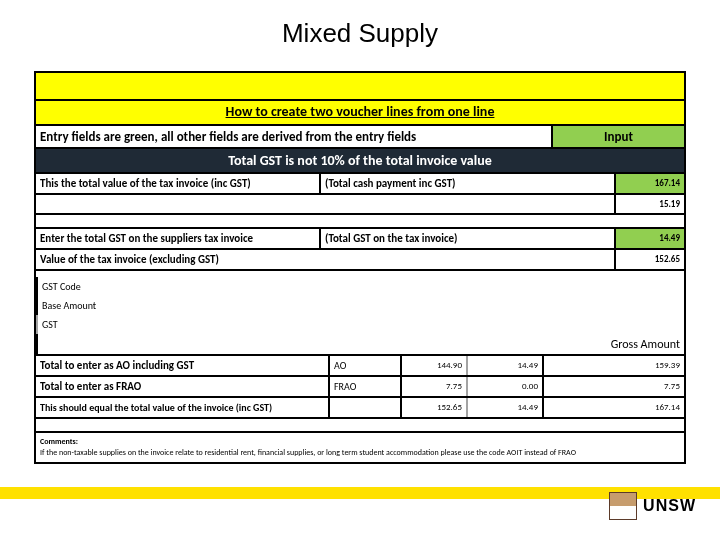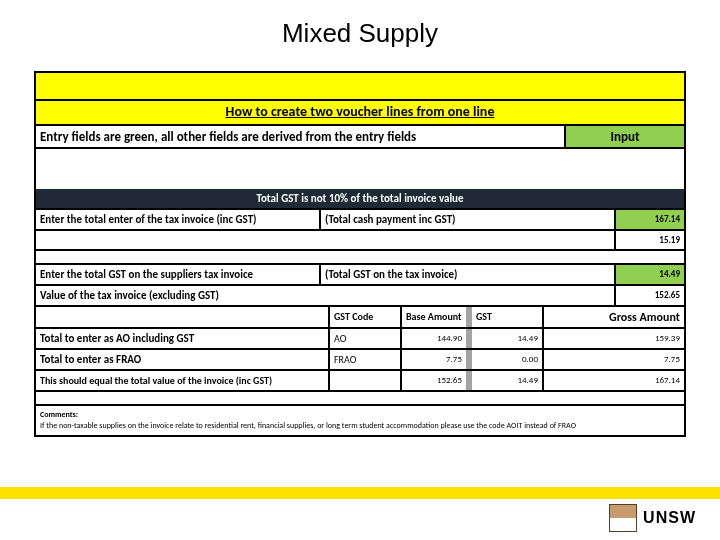--- a/index.html
+++ b/index.html
@@ -39,34 +39,33 @@
     border-bottom: 2px solid #000;
     font-size: 13px;
     font-weight: bold;
   }
   .note-left {
     flex: 1;
     padding: 3px 4px;
   }
   .note-right {
     background: #91cf50;
-    width: 120px;
+    width: 133px;
     border-left: 2px solid #000;
     text-align: center;
     padding: 3px 4px;
   }
   .gst-banner {
     background: #1f2a36;
     color: #fff;
-    font-size: 11px;
+    font-size: 14px;
     font-weight: bold;
     text-align: center;
     padding: 3px 0;
     border-bottom: 2px solid #000;
-    margin-top: 40px;
   }
   .calc-row {
     display: flex;
     font-size: 11px;
     border-bottom: 2px solid #000;
     min-height: 20px;
   }
   .calc-left {
     width: 285px;
     padding: 3px 4px;
@@ -82,43 +81,44 @@
     text-align: right;
     padding: 3px 4px;
     font-size: 9px;
   }
   .bold { font-weight: bold; }
   .green { background: #91cf50; }
   .empty-row { height: 14px; border-bottom: 2px solid #000; }
   .hdr-row {
     display: flex;
     font-size: 11px;
-    font-weight: bold;
-    min-height: 20px;
+    font-weight: normal;
+    min-height: 20px;
+    flex-direction: column;
   }
   .col-desc {
     width: 292px;
     padding: 3px 4px;
   }
   .col-code {
     width: 72px;
     border-left: 2px solid #000;
     padding: 3px 4px;
     font-size: 10px;
   }
   .col-base {
     width: 66px;
     border-left: 2px solid #000;
     padding: 3px 4px;
     text-align: left;
     font-size: 10px;
   }
   .col-gst {
     width: 76px;
-    border-left: 6px solid #a3a3a3;
+    border-left: 2px solid #a3a3a3;
     padding: 3px 4px;
     text-align: left;
     font-size: 10px;
   }
   .col-gross {
     flex: 1;
     border-left: 2px solid #000;
     padding: 3px 4px;
     text-align: right;
     font-size: 12px;
@@ -146,21 +146,21 @@
   .yellow-strip {
     position: absolute;
     left: 0; right: 0;
     background: #ffe100;
     height: 12px;
     bottom: 41px;
   }
   .logo {
     position: absolute;
     right: 24px;
-    bottom: 8px;
+    bottom: 20px;
     display: flex;
     align-items: center;
     gap: 6px;
   }
   .crest {
     width: 28px; height: 28px;
     border: 1px solid #5b3a29;
     background: linear-gradient(#c69c6d 50%, #fefefe 50%);
   }
   .logo-text { font-family: Arial; font-weight: bold; font-size: 16px; letter-spacing: 1px; }
@@ -173,21 +173,21 @@
 <div class="outer">
   <div class="yellow-top"></div>
   <div class="instr">How to create two voucher lines from one line</div>
   <div class="note-row">
     <div class="note-left">Entry fields are green, all other fields are derived from the entry fields</div>
     <div class="note-right">Input</div>
   </div>
   <div class="gst-banner">Total GST is not 10% of the total invoice value</div>
 
   <div class="calc-row bold">
-    <div class="calc-left">Enter the total enter of the tax invoice (inc GST)</div>
+    <div class="calc-left">This the total value of the tax invoice (inc GST)</div>
     <div class="calc-mid">(Total cash payment inc GST)</div>
     <div class="calc-val green">167.14</div>
   </div>
   <div class="calc-row bold">
     <div class="calc-mid"></div>
     <div class="calc-val">15.19</div>
   </div>
   <div class="empty-row"></div>
   <div class="calc-row bold">
     <div class="calc-left">Enter the total GST on the suppliers tax invoice</div>

